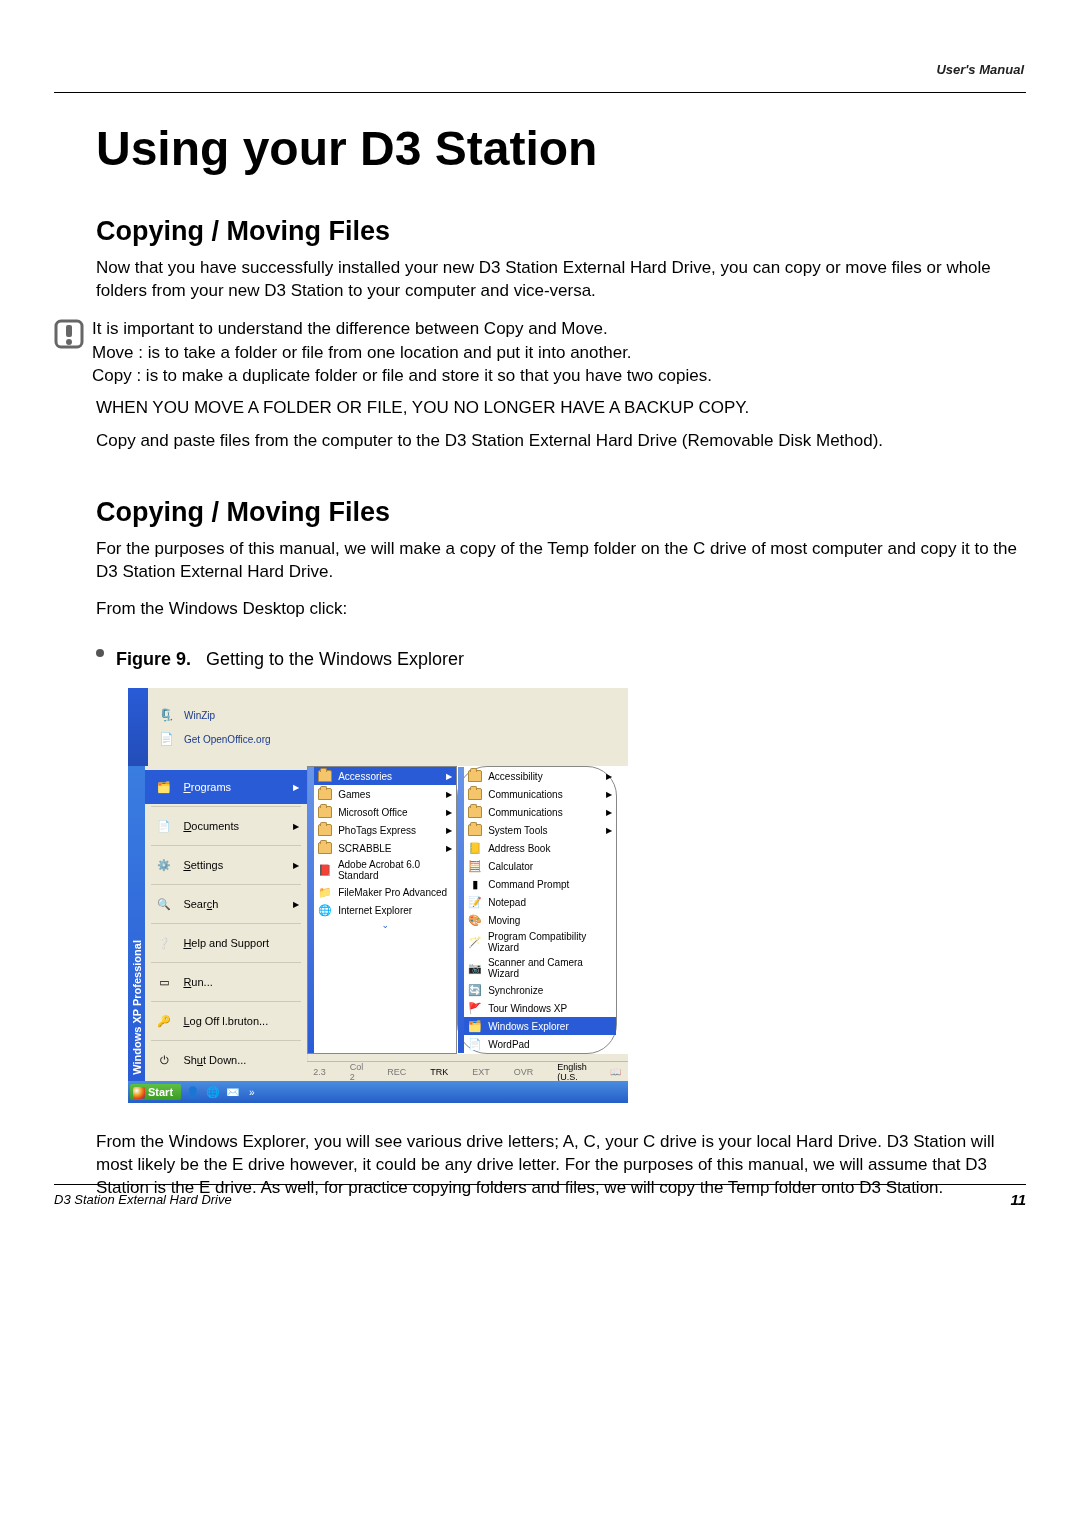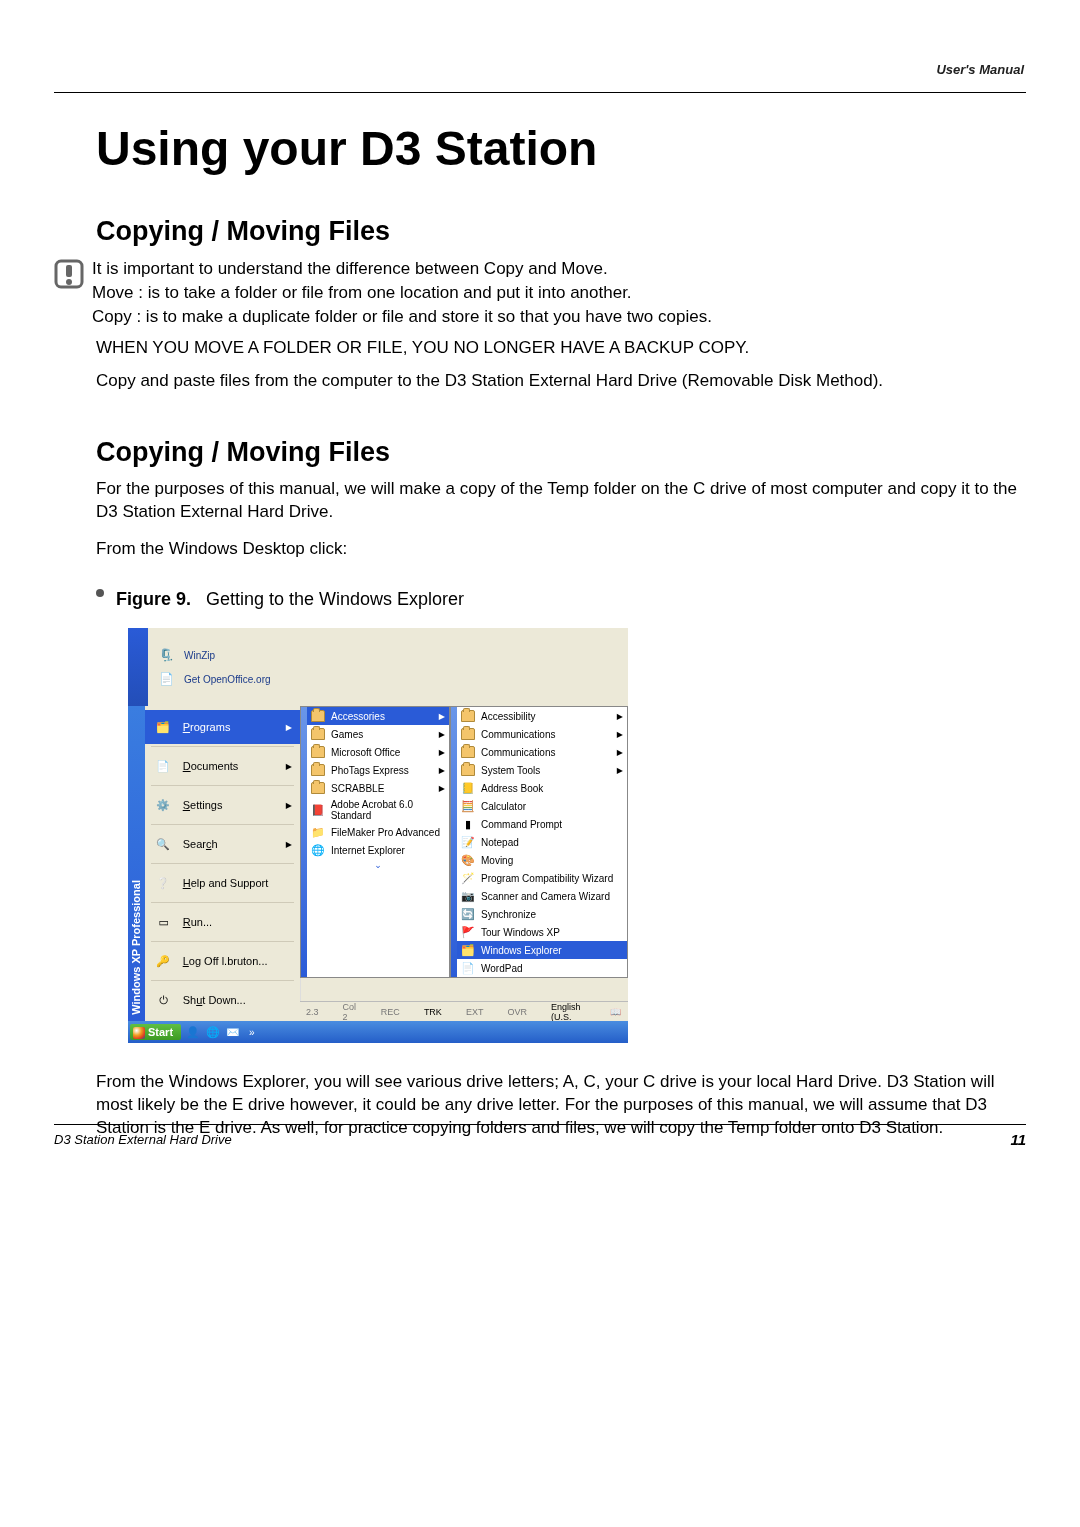--- a/index.html
+++ b/index.html
@@ -195,21 +195,21 @@
     .sub-item {
       display:flex;align-items:center;gap:6px;
       padding: 2px 4px;
       font-size: 10px;
       color: #000;
     }
     .sub-item .tri { margin-left:auto;font-size:8px;color:#000; }
     .sub-item.hl { background: #2a5bd7; color:#fff; }
     .sub-item.hl .tri { color:#fff; }
     .sub-item .micon { width:14px;height:14px;display:inline-flex;align-items:center;justify-content:center;font-size:11px;}
-    .submenu3 { width: 178px; }
+    .submenu3 { width: 160px; border-radius: 30px; }
     .chev { text-align:center;font-size:9px;color:#2a5bd7;padding:1px 0;}
     .statusbar {
       background: #ece9d8;
       border-top: 1px solid #bbb;
       height: 20px;
       display:flex;
       align-items:center;
       font-size: 9px;
       gap: 24px;
       padding: 0 6px;
@@ -258,20 +258,21 @@
 </head>
 <body>
 
 <div class="page">
   <div class="header-right">User's Manual</div>
   <hr class="header-rule">
 
   <h1 class="main-title">Using your D3 Station</h1>
 
   <h2 class="section-title">Copying / Moving Files</h2>
+  <p class="body-text">Now that you have successfully installed your new D3 Station External Hard Drive, you can copy or move files or whole folders from your new D3 Station to your computer and vice-versa.</p>
 
   <div class="notice-wrap">
     <div class="notice-icon">
       <svg width="30" height="30" viewBox="0 0 30 30">
         <rect x="2" y="2" width="26" height="26" rx="5" fill="none" stroke="#666" stroke-width="3"></rect>
         <rect x="12" y="6" width="6" height="12" rx="2" fill="#666"></rect>
         <circle cx="15" cy="23" r="3" fill="#666"></circle>
       </svg>
     </div>
     <div>

